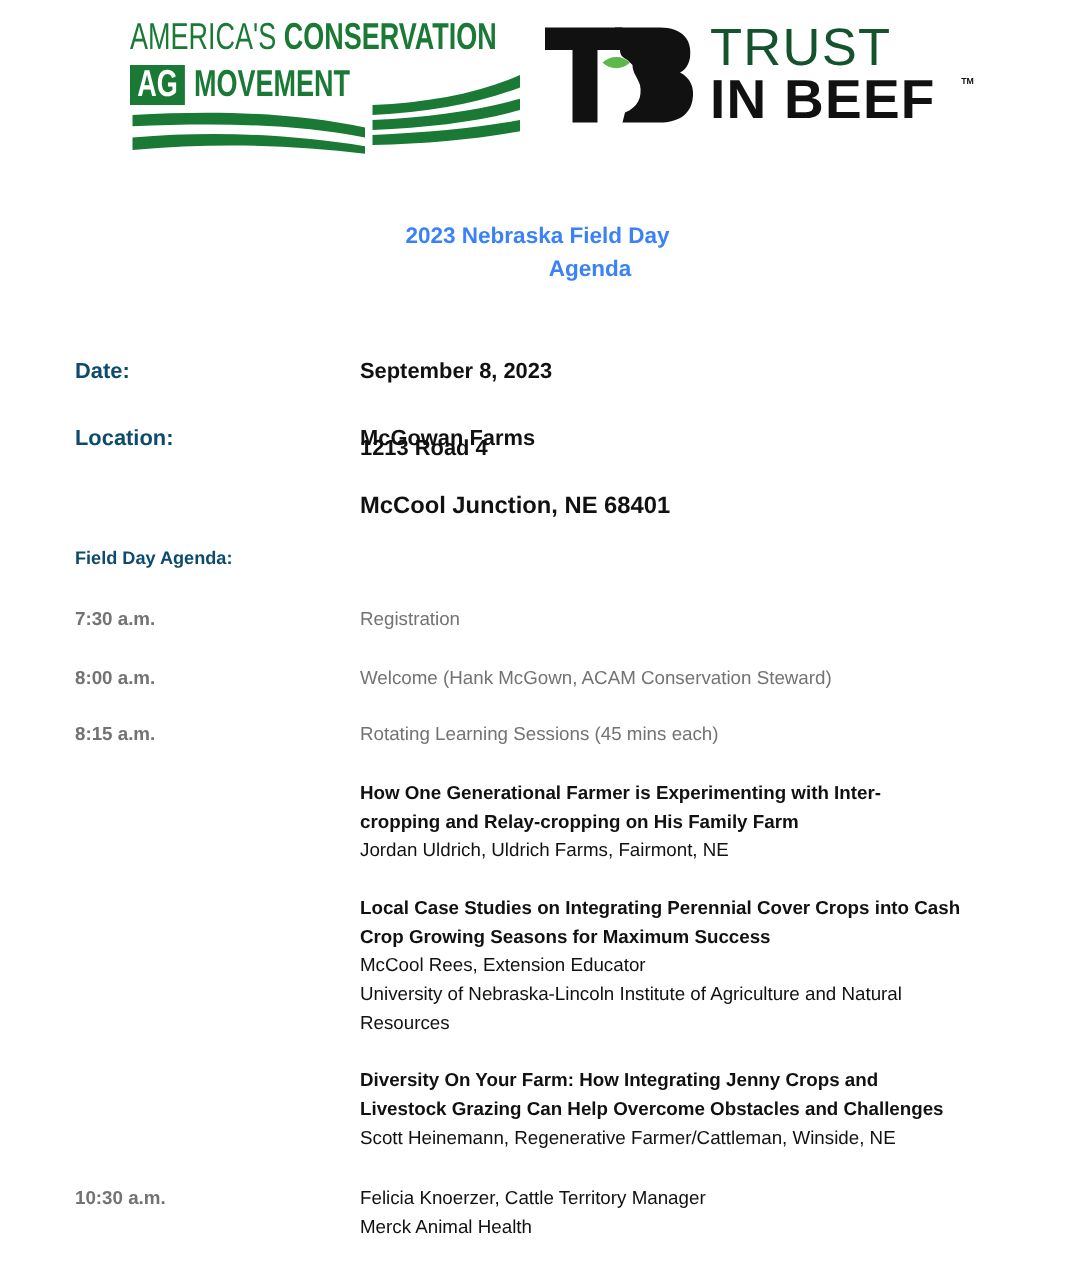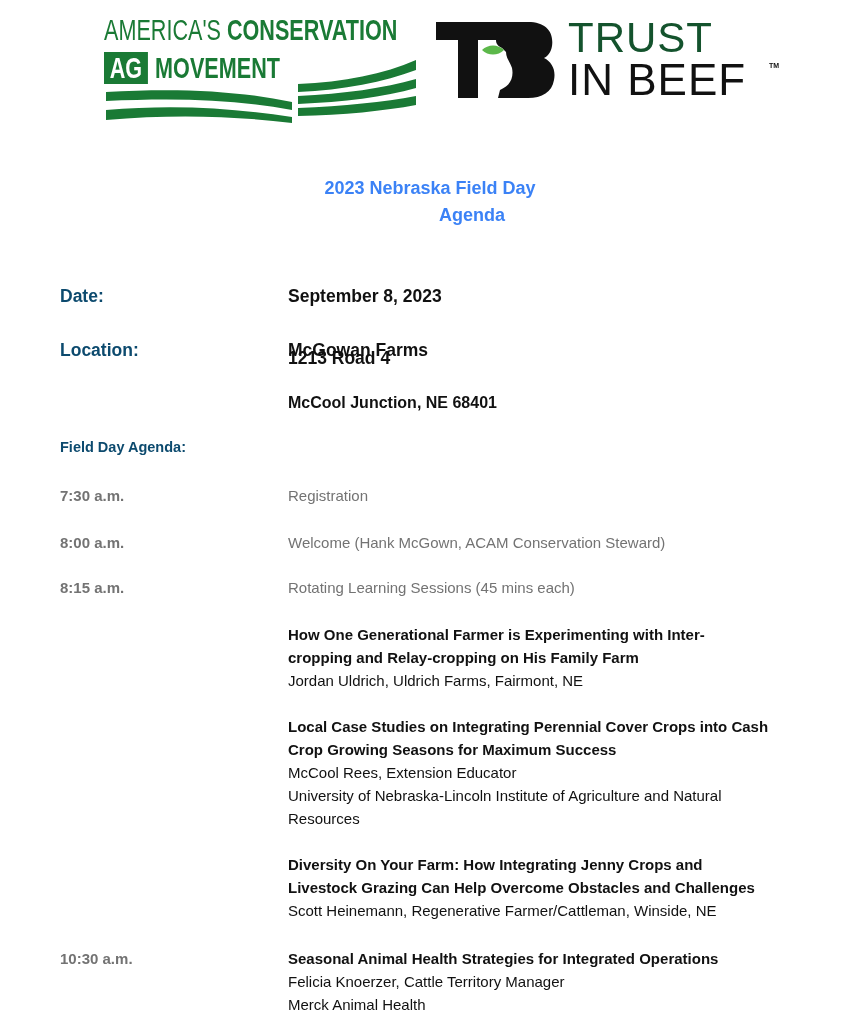--- a/index.html
+++ b/index.html
@@ -19,33 +19,33 @@
                   transform: scaleX(0.72); transform-origin: left top; }
     .ag-box { display: inline-block; background: #1a7a35; color: #fff; padding: 0 8px; margin-right: 10px; }
     #acam-waves { position: absolute; left: 0; top: 40px; }
 
     
     #tib { left: 436px; top: 18px; width: 345px; height: 84px; }
     #tib-mark { position: absolute; left: 0; top: 0; }
     .tib-trust { position: absolute; left: 132px; top: -2px; font-size: 42px; line-height: 44px;
                  font-weight: 400; color: #14532d; letter-spacing: 1px; white-space: nowrap; }
     .tib-beef { position: absolute; left: 132px; top: 40px; font-size: 44px; line-height: 44px;
-                font-weight: 400; color: #111; letter-spacing: 1px; white-space: nowrap; }
+                font-weight: 700; color: #111; letter-spacing: 1px; white-space: nowrap; }
     .tib-tm { position: absolute; left: 333px; top: 44px; font-size: 7px; font-weight: 700; color: #111; }
 
     
     .title { left: 0; width: 860px; text-align: center; font-weight: 700; font-size: 18px; color: #3b82f6; }
     #title1 { top: 178px; }
     #title2 { top: 205px; padding-left: 42px; }
 
     .lbl { font-weight: 700; color: #0c4a6e; }
     .lbl-big { font-size: 17.5px; }
     .lbl-small { font-size: 14.5px; }
     .val-big { font-size: 17.5px; font-weight: 700; }
-    .val-small { font-size: 16px; font-weight: 700; text-align: center; }
+    .val-small { font-size: 19px; font-weight: 700; text-align: center; }
     .col2 { left: 288px; }
     .col1 { left: 60px; }
     .txt { font-size: 15px; color: #737373; white-space: nowrap; line-height: 23px; }
     .bold { font-weight: 700; }
     .block { left: 288px; width: 540px; }
     .block div { font-size: 15px; line-height: 23px; white-space: nowrap; }
     .block .s-title { font-weight: 700; }
   </style>
 </head>
 <body>
@@ -117,16 +117,15 @@
 </div>
 
 <div class="abs block" style="top:853px;">
   <div class="s-title">Diversity On Your Farm: How Integrating Jenny Crops and</div>
   <div class="s-title">Livestock Grazing Can Help Overcome Obstacles and Challenges</div>
   <div>Scott Heinemann, Regenerative Farmer/Cattleman, Winside, NE</div>
 </div>
 
 <div class="abs col1 txt bold" style="top:947px;">10:30 a.m.</div>
 <div class="abs block" style="top:947px;">
-  <div class="s-title">Seasonal Animal Health Strategies for Integrated Operations</div>
   <div>Felicia Knoerzer, Cattle Territory Manager</div>
   <div>Merck Animal Health</div>
 </div>
 
 </body></html>

